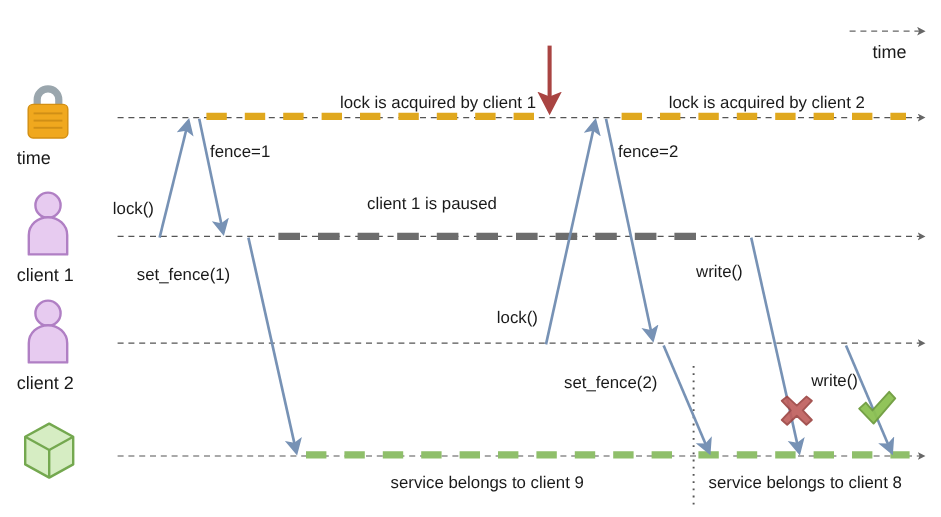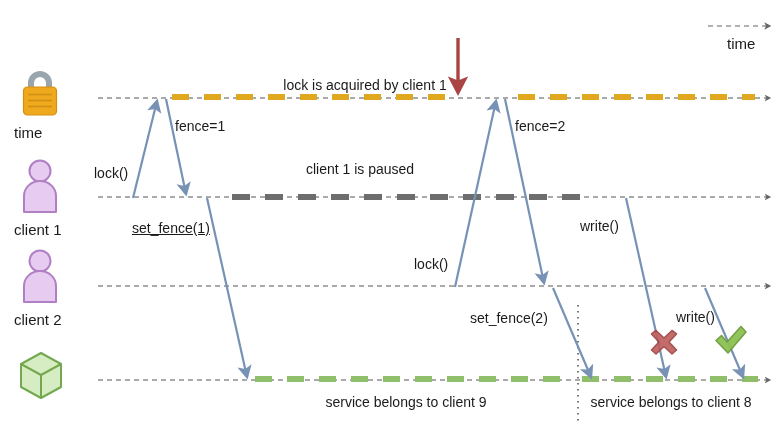--- a/index.html
+++ b/index.html
@@ -136,26 +136,27 @@
     </g>
   </svg>
 
   <div class="lbl lane-name" style="left:727px; top:36px;">time</div>
 
   <div class="lbl lane-name" style="left:14px; top:125px;">time</div>
   <div class="lbl lane-name" style="left:14px; top:222px;">client 1</div>
   <div class="lbl lane-name" style="left:14px; top:312px;text-align:right;">client 2</div>
 
   <div class="lbl txt-center" style="left:338px; top:78px;margin-left:27px;">lock is acquired by client 1</div>
+  <div class="lbl txt-center" style="left:639px; top:78px;">lock is acquired by client 2</div>
   <div class="lbl txt-center" style="left:360px; top:162px;">client 1 is paused</div>
   <div class="lbl txt-center" style="left:406px; top:395px;">service belongs to client 9</div>
   <div class="lbl txt-center" style="left:671px; top:395px;">service belongs to client 8</div>
 
   <div class="lbl" style="left:94px; top:166px;">lock()</div>
   <div class="lbl" style="left:175px; top:119px;text-align:right;">fence=1</div>
-  <div class="lbl" style="left:132px; top:221px;text-decoration:underline;">set_fence(1)</div>
+  <div class="lbl" style="left:114px; top:221px;">set_fence(1)</div>
   <div class="lbl" style="left:414px; top:257px;">lock()</div>
   <div class="lbl" style="left:515px; top:119px;">fence=2</div>
   <div class="lbl" style="left:470px; top:311px;">set_fence(2)</div>
   <div class="lbl" style="left:580px; top:219px;">write()</div>
   <div class="lbl" style="left:676px; top:310px;">write()</div>
 
 </div>
 
 </body></html>

